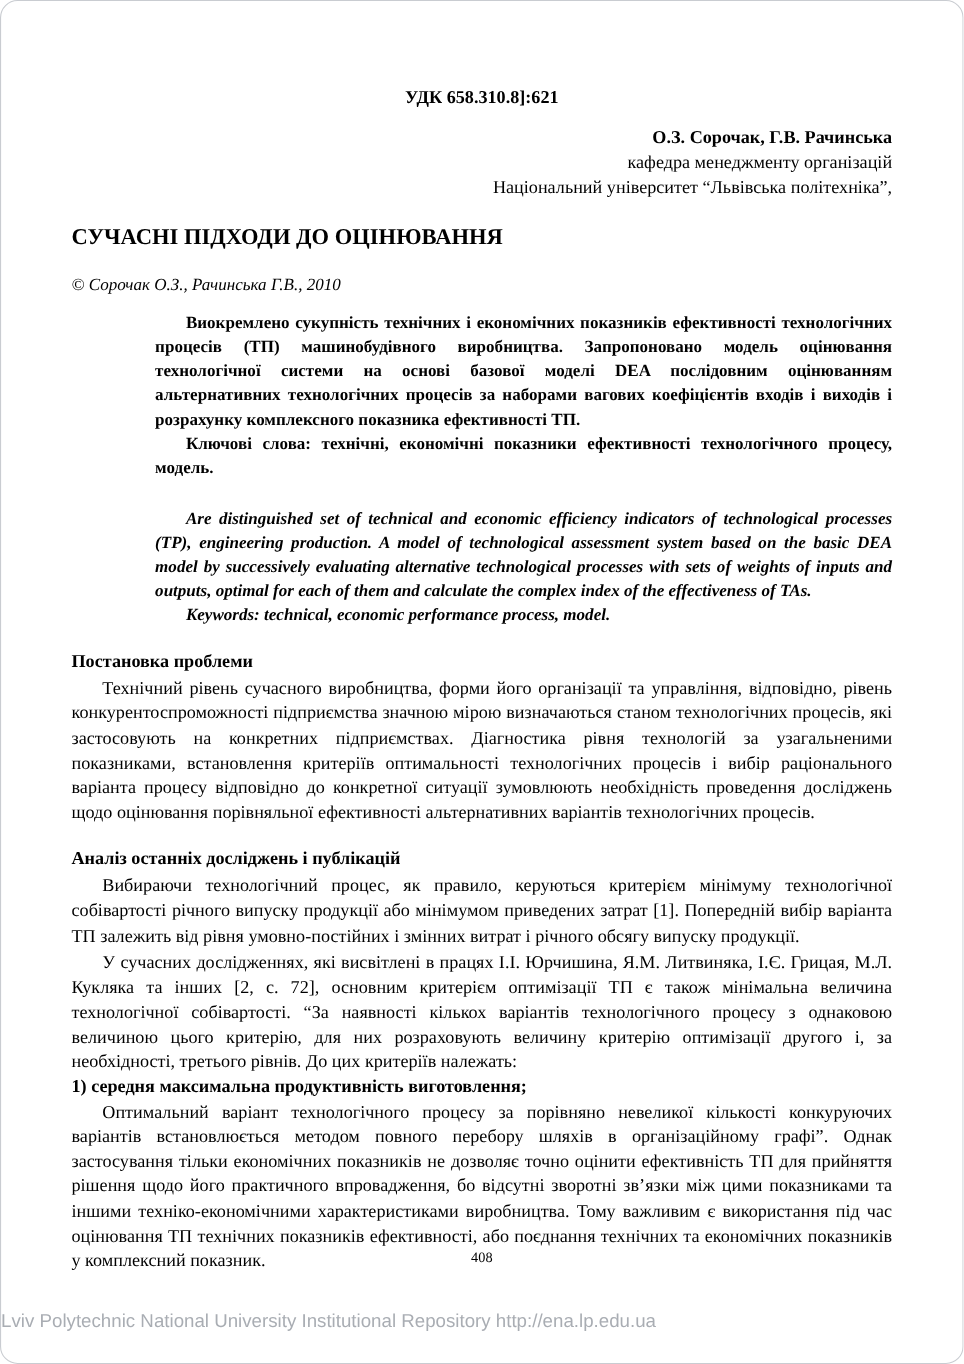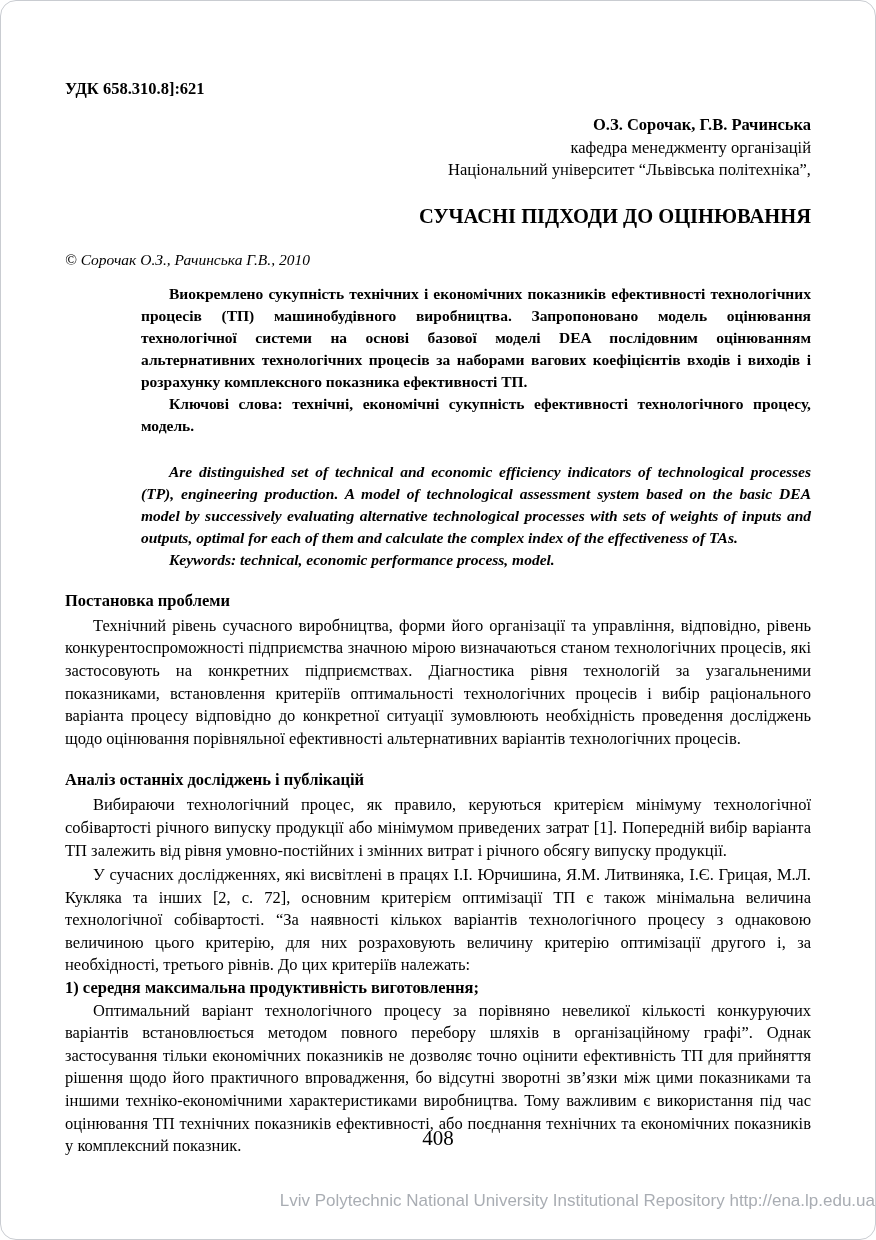--- a/index.html
+++ b/index.html
@@ -20,39 +20,39 @@
     overflow: hidden;
   }
   .content {
     position: absolute;
     top: 78px;
     left: 64px;
     right: 64px;
     bottom: 0;
   }
   .udk {
-    text-align: left;
+    text-align: center;
     font-weight: bold;
     font-size: 16.5px;
     margin: 0 0 16px 0;
   }
   .authors {
     text-align: right;
     font-weight: bold;
     font-size: 16.5px;
     margin: 0 0 2px 0;
   }
   .affil {
     text-align: right;
     font-size: 16.5px;
     margin: 0;
     line-height: 1.32;
   }
   .title {
-    text-align: right;
+    text-align: left;
     font-weight: bold;
     font-size: 20.5px;
     line-height: 1.28;
     margin: 22px 0 0 0;
   }
   .copyright {
     font-style: italic;
     font-size: 15.5px;
     margin: 22px 0 0 0;
   }
@@ -96,28 +96,28 @@
     font-weight: bold;
     text-align: justify;
     margin: 0;
   }
   .page-number {
     position: absolute;
     left: 0;
     right: 0;
     bottom: 88px;
     text-align: center;
-    font-size: 21px;
+    font-size: 13px;
   }
   .footer {
     position: absolute;
     left: 0;
     right: 0;
     bottom: 28px;
-    text-align: right;
+    text-align: left;
     font-size: 17px;
     color: #a9adb3;
     font-family: "Liberation Sans", "DejaVu Sans", sans-serif;
   }
 </style>
 </head>
 <body>
 
 <div class="page">
   <div class="content">
@@ -129,21 +129,21 @@
     <p class="affil">Національний університет “Львівська політехніка”,</p>
 
     <h1 class="title">
       <span>СУЧАСНІ ПІДХОДИ ДО ОЦІНЮВАННЯ</span><br>
     </h1>
 
     <p class="copyright">© Сорочак О.З., Рачинська Г.В., 2010</p>
 
     <div class="abstract">
       <p>Виокремлено сукупність технічних і економічних показників ефективності технологічних процесів (ТП) машинобудівного виробництва. Запропоновано модель оцінювання технологічної системи на основі базової моделі DEA послідовним оцінюванням альтернативних технологічних процесів за наборами вагових коефіцієнтів входів і виходів і розрахунку комплексного показника ефективності ТП.</p>
-      <p class="kw">Ключові слова: технічні, економічні сукупність ефективності технологічного процесу, модель.</p>
+      <p class="kw">Ключові слова: технічні, економічні показники ефективності технологічного процесу, модель.</p>
     </div>
 
     <div class="abstract abstract-en">
       <p>Are distinguished set of technical and economic efficiency indicators of technological processes (TP), engineering production. A model of technological assessment system based on the basic DEA model by successively evaluating alternative technological processes with sets of weights of inputs and outputs, optimal for each of them and calculate the complex index of the effectiveness of TAs.</p>
       <p class="kw">Keywords: technical, economic performance process, model.</p>
     </div>
 
     <h2 class="section-heading">Постановка проблеми</h2>
     <p class="body-par">Технічний рівень сучасного виробництва, форми його організації та управління, відповідно, рівень конкурентоспроможності підприємства значною мірою визначаються станом технологічних процесів, які застосовують на конкретних підприємствах. Діагностика рівня технологій за узагальненими показниками, встановлення критеріїв оптимальності технологічних процесів і вибір раціонального варіанта процесу відповідно до конкретної ситуації зумовлюють необхідність проведення досліджень щодо оцінювання порівняльної ефективності альтернативних варіантів технологічних процесів.</p>
 

